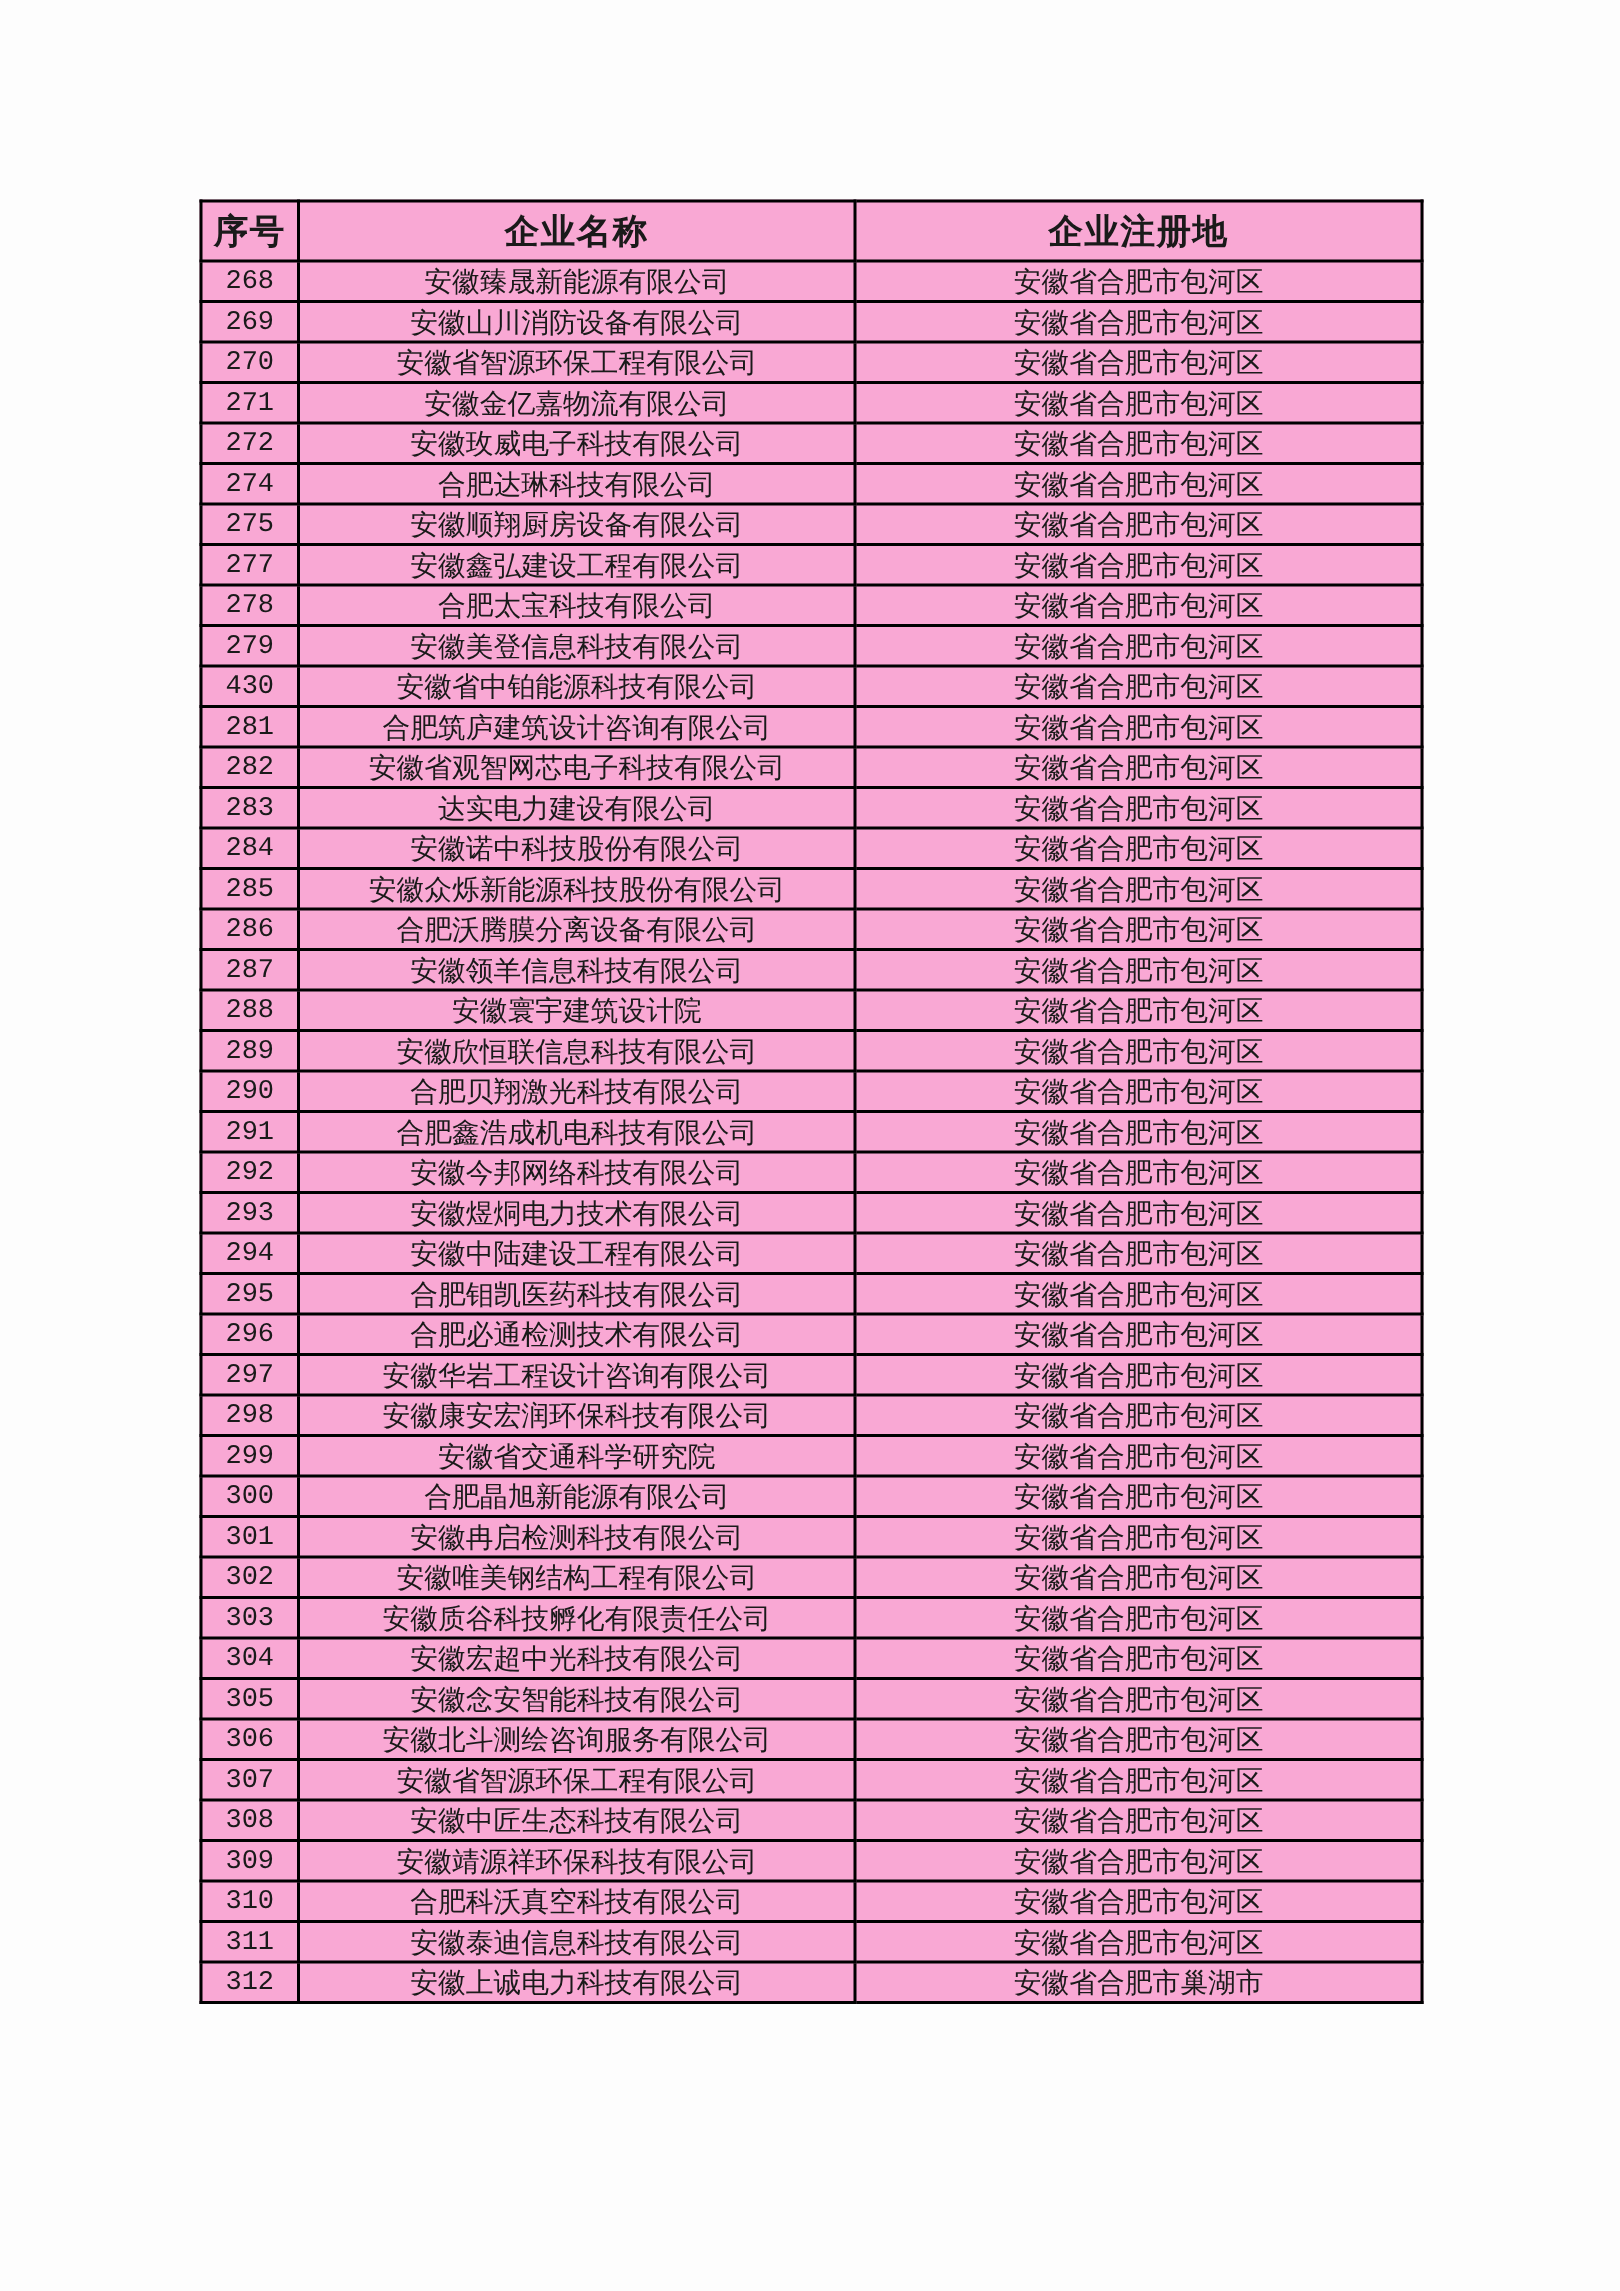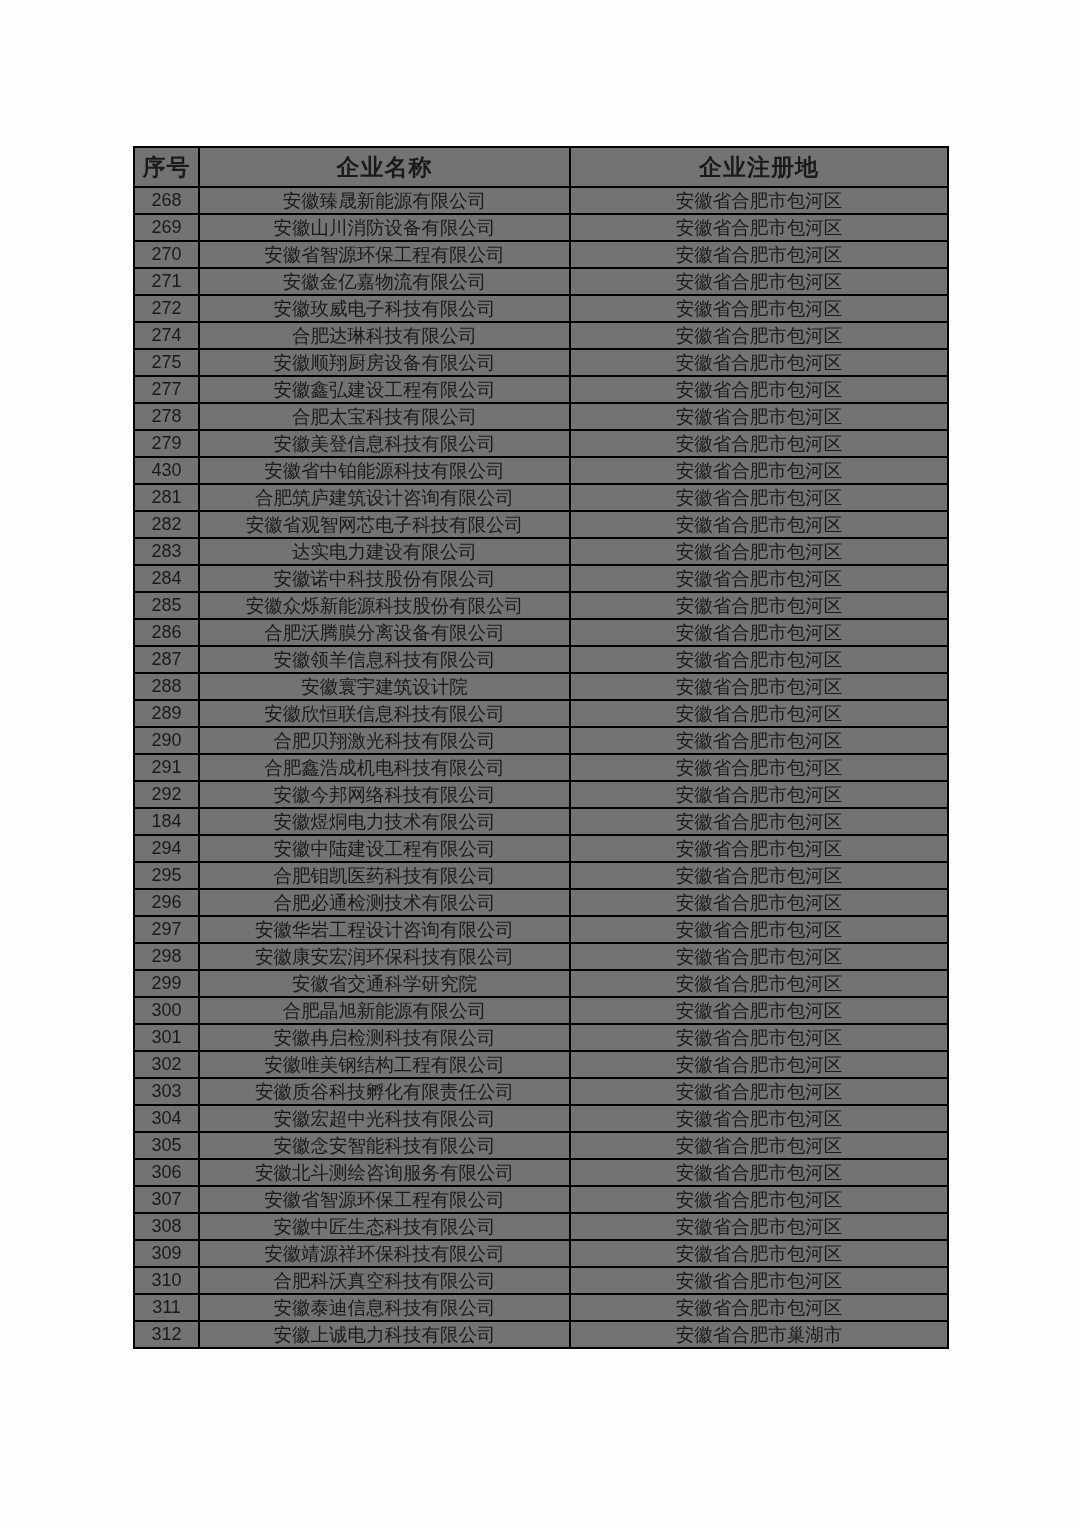--- a/index.html
+++ b/index.html
@@ -12,25 +12,25 @@
   }
   .page {
     position: relative;
     width: 1080px;
     height: 1527px;
     overflow: hidden;
   }
   table.company-table {
     position: absolute;
     left: 133px;
-    top: 146px;
+    top: 133px;
     width: 814px;
     border-collapse: collapse;
     table-layout: fixed;
-    background: #737373;
+    background: #f9a8d4;
   }
   table.company-table col.c-no   { width: 65px; }
   table.company-table col.c-name { width: 371px; }
   table.company-table col.c-loc  { width: 378px; }
   table.company-table th,
   table.company-table td {
     border: 2px solid #000;
     text-align: center;
     vertical-align: middle;
     white-space: nowrap;
@@ -42,21 +42,21 @@
     font-weight: bold;
     letter-spacing: 1px;
   }
   table.company-table td {
     height: 25px;
     font-size: 18.5px;
     font-weight: normal;
   }
   table.company-table td.no-cell {
     font-size: 18px;
-    font-family: Liberation Sans, sans-serif;
+    font-family: Liberation Mono, monospace;
   }
 </style>
 </head>
 <body>
 
 <div class="page">
   <table class="company-table">
     <colgroup>
       <col class="c-no">
       <col class="c-name">
@@ -179,21 +179,21 @@
           <td class="no-cell">291</td>
           <td>合肥鑫浩成机电科技有限公司</td>
           <td>安徽省合肥市包河区</td>
         </tr>
         <tr>
           <td class="no-cell">292</td>
           <td>安徽今邦网络科技有限公司</td>
           <td>安徽省合肥市包河区</td>
         </tr>
         <tr>
-          <td class="no-cell">184</td>
+          <td class="no-cell">293</td>
           <td>安徽煜烔电力技术有限公司</td>
           <td>安徽省合肥市包河区</td>
         </tr>
         <tr>
           <td class="no-cell">294</td>
           <td>安徽中陆建设工程有限公司</td>
           <td>安徽省合肥市包河区</td>
         </tr>
         <tr>
           <td class="no-cell">295</td>

